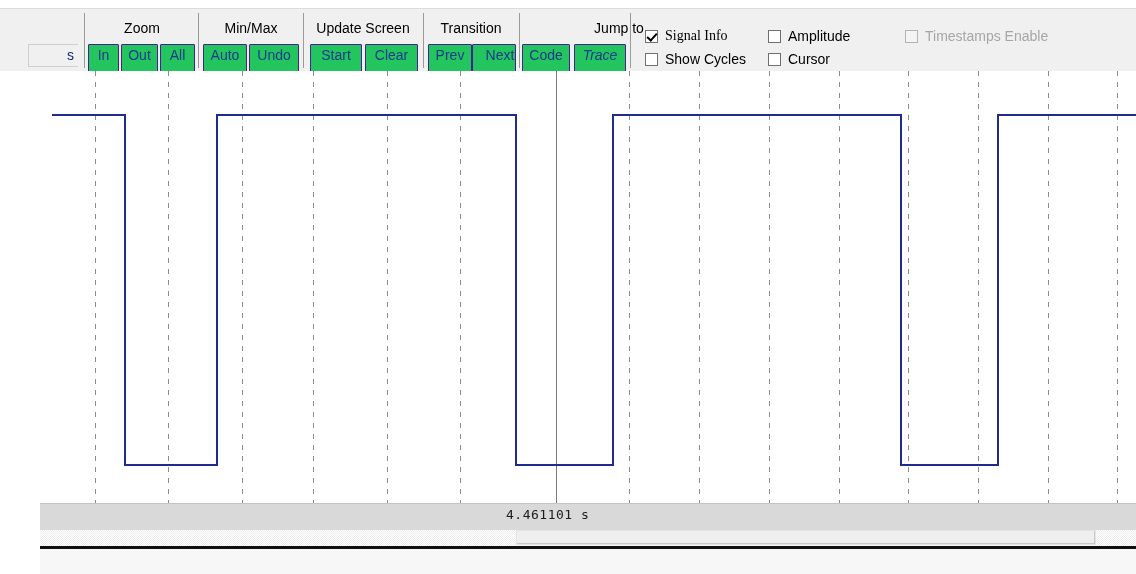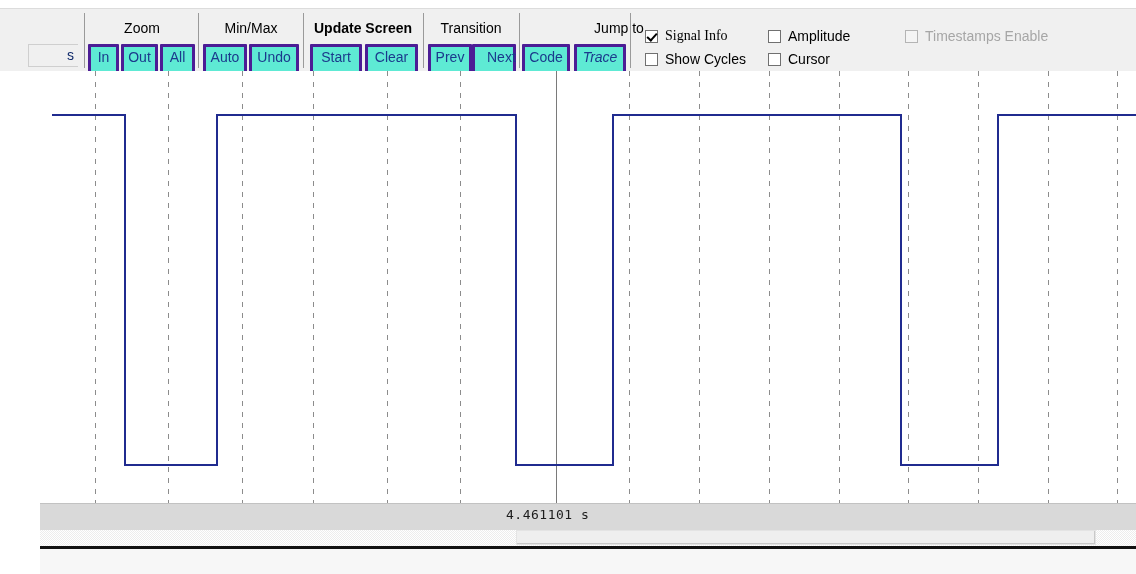--- a/index.html
+++ b/index.html
@@ -62,22 +62,22 @@
     position: absolute;
     font-size: 14px;
     color: #000000;
     text-align: center;
     line-height: 18px;
     white-space: nowrap;
   }
   .tb-btn {
     position: absolute;
     height: 40px;
-    background: #5eead4;
-    border: 3px solid #4c1d95;
+    background: #22c55e;
+    border: 1px solid #4c1d95;
     box-sizing: border-box;
     font-size: 14px;
     color: #1b3a8c;
     text-align: center;
     line-height: 20px;
     white-space: nowrap;
     cursor: default;
     border-radius: 1px;
   }
 
@@ -235,21 +235,21 @@
 
     <div class="grp-title" style="left:88px; top:10px; width:108px;">Zoom</div>
     <div class="tb-btn" style="left:88px;  top:35px; width:31px;">In</div>
     <div class="tb-btn" style="left:121px; top:35px; width:37px;">Out</div>
     <div class="tb-btn" style="left:160px; top:35px; width:35px;">All</div>
 
     <div class="grp-title" style="left:202px; top:10px; width:98px;">Min/Max</div>
     <div class="tb-btn" style="left:203px; top:35px; width:44px;">Auto</div>
     <div class="tb-btn" style="left:249px; top:35px; width:50px;">Undo</div>
 
-    <div class="grp-title" style="left:306px; top:10px; width:114px;font-weight:bold;">Update Screen</div>
+    <div class="grp-title" style="left:306px; top:10px; width:114px;">Update Screen</div>
     <div class="tb-btn" style="left:310px; top:35px; width:52px;">Start</div>
     <div class="tb-btn" style="left:365px; top:35px; width:53px;">Clear</div>
 
     <div class="grp-title" style="left:425px; top:10px; width:92px;">Transition</div>
     <div class="tb-btn" style="left:428px; top:35px; width:44px;">Prev</div>
     <div class="tb-btn" style="left:472px; top:35px; width:44px;padding-left:12px;">Next</div>
 
     <div class="grp-title" style="left:521px; top:10px; width:106px;padding-left:45px;">Jump to</div>
     <div class="tb-btn" style="left:522px; top:35px; width:48px;">Code</div>
     <div class="tb-btn" style="left:574px; top:35px; width:52px;font-style:italic;">Trace</div>

